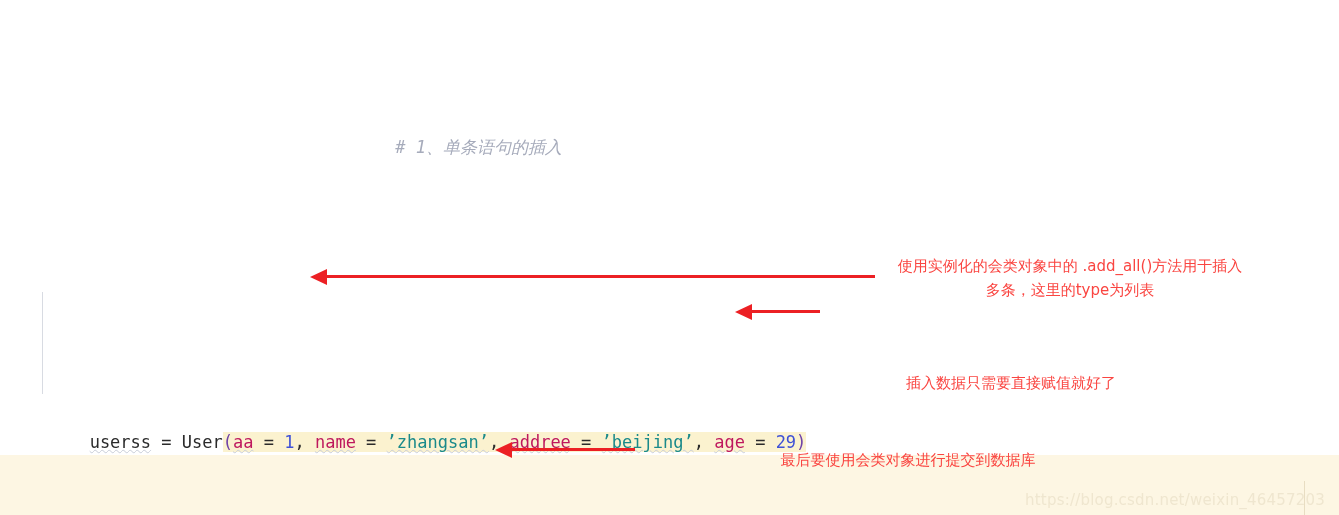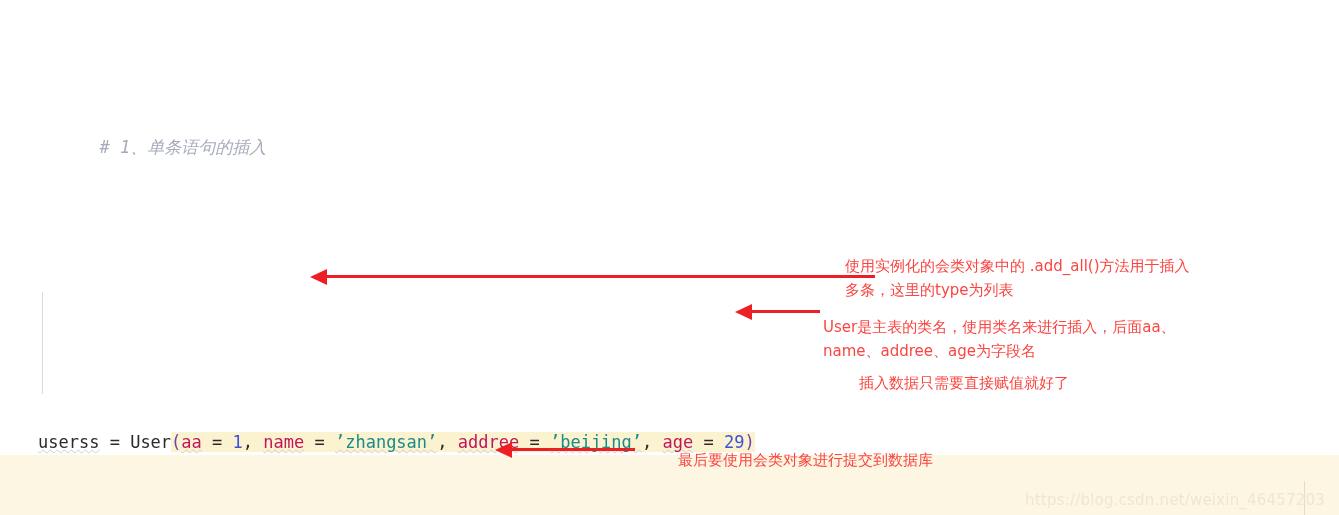--- a/index.html
+++ b/index.html
@@ -7,20 +7,21 @@
     padding: 0;
     background: #ffffff;
   }
   #page {
     position: relative;
     width: 1339px;
     height: 515px;
     background: #ffffff;
     overflow: hidden;
     font-family: "Liberation Serif", serif;
+    text-align: center;
   }
 
   
   .code-block {
     position: absolute;
     left: 38px;
     top: 8px;
     width: 820px;
     font-family: "DejaVu Sans Mono", "Liberation Mono", monospace;
     font-size: 17px;
@@ -173,23 +174,21 @@
   </div>
 
   <div class="arrow" style="left:495px; top:442px; width:140px; height:16px;">
     <div class="head"></div>
     <div class="shaft" style="left:16px; width:124px;"></div>
   </div>
 
   <div class="note" style="left:845px; top:254px; width:450px;">使用实例化的会类对象中的  .add_all()方法用于插入
 多条，这里的type为列表</div>
 
-  <div class="note" style="left:823px; top:315px; width:470px;">User是主表的类名，使用类名来进行插入，后面aa、
-name、addree、age为字段名</div>
 
-  <div class="note" style="left:859px; top:371px; width:470px;">插入数据只需要直接赋值就好了</div>
+  <div class="note" style="left:776px; top:371px; width:470px;">插入数据只需要直接赋值就好了</div>
 
   <div class="note" style="left:678px; top:448px; width:460px;">最后要使用会类对象进行提交到数据库</div>
 
   <div class="band-divider"></div>
   <div class="watermark">https://blog.csdn.net/weixin_46457203</div>
 
 </div>
 
 </body></html>

